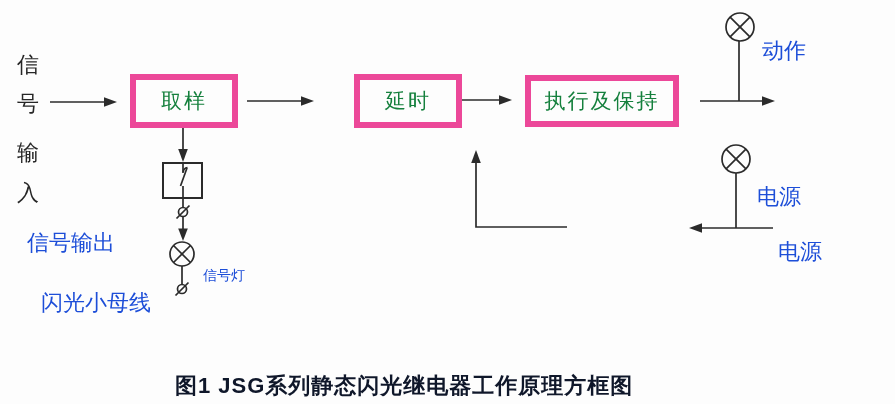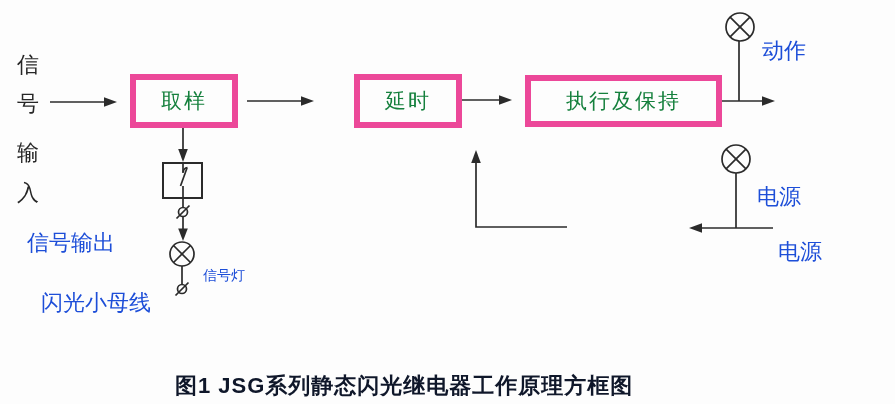--- a/index.html
+++ b/index.html
@@ -31,21 +31,21 @@
     display: flex;
     align-items: center;
     justify-content: center;
     font-size: 21px;
     letter-spacing: 2px;
     color: #15803d;
     white-space: nowrap;
   }
   .block-sampling   { left: 130px; top: 74px;  width: 108px; height: 54px; }
   .block-delay      { left: 330px; top: 74px;  width: 108px; height: 54px; margin-left: 24px; }
-  .block-execute    { left: 525px; top: 75px;  width: 197px; height: 52px; }
+  .block-execute    { left: 525px; top: 75px;  width: 154px; height: 52px; }
   .block-regulator  { left: 567px; top: 201px; width: 108px; height: 54px; }
 
   .lbl {
     position: absolute;
     font-size: 22px;
     line-height: 1;
     white-space: nowrap;
     color: #1d4ed8;
     margin-top: 24px;
   }

